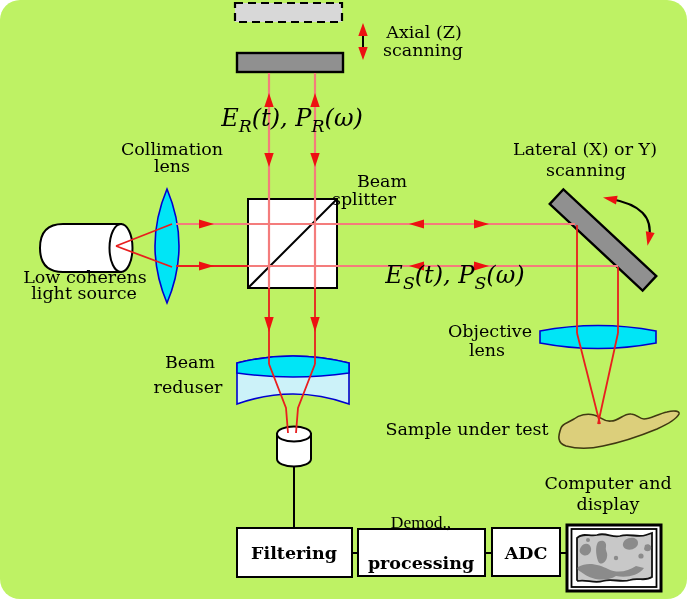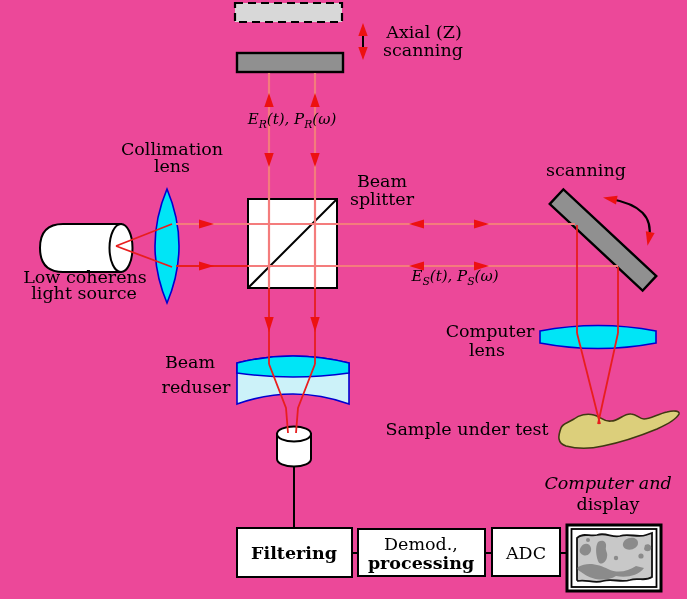--- a/index.html
+++ b/index.html
@@ -1,26 +1,27 @@
 <!DOCTYPE html>
 <html style="--ray: #e81e1e; --raySoft: #f47c7c; --arrow: #ed1111; --lens: #00e5f6; --lensPale: #ccf2f9; --lensStroke: #0000d0; --mirror: #909090; --mirrorGhost: #d8d8d8; --sample: #dccf7b; --sampleStroke: #403912; --imgBg: #c8c8c8; --imgBlob: #8b8b8b;"><head>
 <meta charset="utf-8">
 <style>
   html,body { margin:0; padding:0; background:#fff; }
   #stage {
-    position:relative; width:687px; height:599px; background:#ec4899;
+    position:relative; width:687px; height:599px; background:#bef264;
     font-family:"DejaVu Serif","Liberation Serif",serif; color:#000;
     overflow:hidden;
+    border-radius:20px;
   }
   #stage svg { position:absolute; left:0; top:0; }
   .lbl {
     position:absolute; transform:translate(-50%,-50%);
     white-space:nowrap; font-size:17.5px; line-height:1; color:#000;
   }
-  .formula { font-style:italic; font-size:15px; }
+  .formula { font-style:italic; font-size:24px; }
   .formula sub { font-size:0.72em; font-style:italic; }
   
   .ray-soft   { stroke:var(--raySoft,#f47c7c); stroke-width:2.2; fill:none; }
   .ray-hard   { stroke:var(--ray,#e81e1e);     stroke-width:1.8; fill:none; }
   .arrowhead  { fill:var(--arrow,#ed1111); stroke:none; }
   .lens       { fill:var(--lens,#00e5f6); stroke:var(--lensStroke,#0000d0); stroke-width:1.6; }
   .lens-pale  { fill:var(--lensPale,#ccf2f9); stroke:var(--lensStroke,#0000d0); stroke-width:1.6; }
   .mirror     { fill:var(--mirror,#909090); stroke:#000; stroke-width:2.4; }
   .ghost      { fill:var(--mirrorGhost,#d8d8d8); stroke:#000; stroke-width:2.2; stroke-dasharray:8 5; }
   .whitebox   { fill:#fff; stroke:#000; stroke-width:2; }
@@ -153,36 +154,37 @@
 
   <div class="lbl formula" style="left:292px; top:121px;"><span>E</span><sub>R</sub><span>(t), </span><span>P</span><sub>R</sub><span>(ω)</span></div>
 
   <div class="lbl" style="left:172px; top:150px;">Collimation</div>
   <div class="lbl" style="left:172px; top:167px;">lens</div>
 
   <div class="lbl" style="left:85px; top:278px;">Low coherens</div>
   <div class="lbl" style="left:84px; top:294px;text-align:right;">light source</div>
 
   <div class="lbl" style="left:382px; top:182px;">Beam</div>
-  <div class="lbl" style="left:382px; top:200px;">splitter</div>
+  <div class="lbl" style="left:364px; top:200px;">splitter</div>
 
   <div class="lbl formula" style="left:455px; top:246px;margin-top:32px;"><span>E</span><sub>S</sub><span>(t), </span><span>P</span><sub>S</sub><span>(ω)</span></div>
 
+  <div class="lbl" style="left:585px; top:150px;">Lateral (X) or Y)</div>
   <div class="lbl" style="left:586px; top:171px;">scanning</div>
 
-  <div class="lbl" style="left:490px; top:332px;">Computer</div>
+  <div class="lbl" style="left:490px; top:332px;">Objective</div>
   <div class="lbl" style="left:487px; top:351px;">lens</div>
 
   <div class="lbl" style="left:467px; top:430px;">Sample under test</div>
 
   <div class="lbl" style="left:190px; top:363px;">Beam</div>
-  <div class="lbl" style="left:188px; top:388px;margin-left:8px;">reduser</div>
+  <div class="lbl" style="left:188px; top:388px;">reduser</div>
 
 
-  <div class="lbl" style="left:608px; top:484px;font-style:italic;">Computer and</div>
+  <div class="lbl" style="left:608px; top:484px;">Computer and</div>
   <div class="lbl" style="left:608px; top:505px;">display</div>
 
   <div class="lbl" style="left:294px; top:554px;font-weight:bold;">Filtering</div>
-  <div class="lbl" style="left:421px; top:545px;">Demod.,</div>
+  <div class="lbl" style="left:421px; top:523px;font-family:Liberation Serif, serif;">Demod.,</div>
   <div class="lbl" style="left:421px; top:564px;font-weight:bold;">processing</div>
-  <div class="lbl" style="left:526px; top:554px;">ADC</div>
+  <div class="lbl" style="left:526px; top:554px;font-weight:bold;">ADC</div>
 
 </div>
 
 </body></html>

